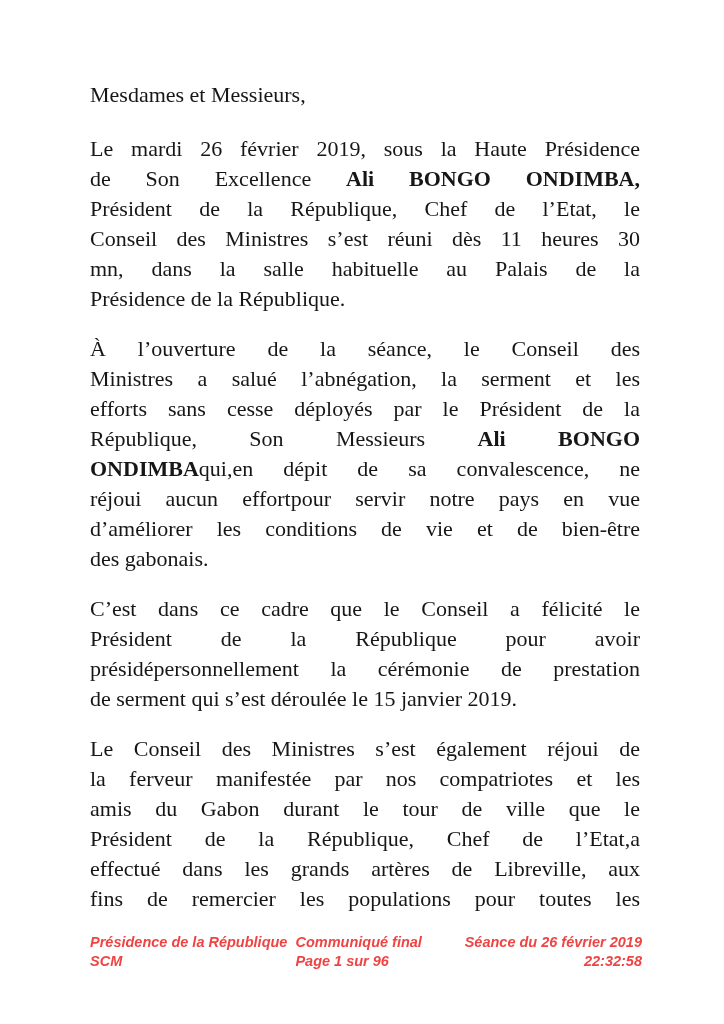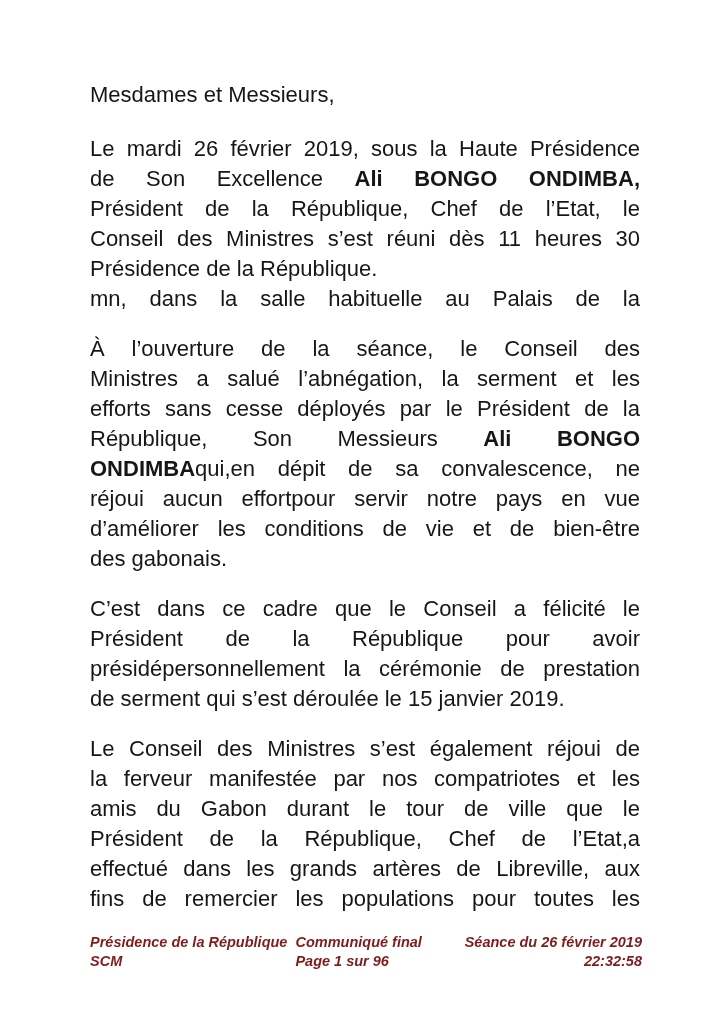--- a/index.html
+++ b/index.html
@@ -14,21 +14,21 @@
     margin: 0 auto;
     background: #ffffff;
     overflow: hidden;
     color: #161616;
   }
   .content {
     position: absolute;
     left: 90px;
     top: 80px;
     width: 550px;
-    font-family: Liberation Sans, sans-serif;
+    font-family: Liberation Serif, serif;
     font-size: 22px;
     line-height: 30px;
   }
   .salutation {
     margin: 0 0 24px 0;
     text-align: left;
   }
   .para {
     margin: 0 0 20px 0;
   }
@@ -48,41 +48,41 @@
     left: 90px;
     right: 82px;
     top: 933px;
     display: flex;
     align-items: flex-start;
     font-family: "Liberation Sans", "DejaVu Sans", sans-serif;
     font-style: italic;
     font-weight: 700;
     font-size: 14.5px;
     line-height: 19px;
-    color: #7f1d1d;
+    color: #ef4444;
   }
   .f-left   { flex: 0 0 auto; min-width: 196px; text-align: left; }
   .f-center { flex: 1 1 auto; padding: 0 8px; }
   .f-right  { flex: 0 0 auto; text-align: right; margin-left: 25px; }
 </style>
 </head>
 <body>
 
 <div class="page">
 
   <div class="content">
     <div class="salutation">Mesdames et Messieurs,</div>
     <div>
         <div class="para">
           <div class="line"><span>Le mardi 26 février 2019, sous la Haute Présidence</span></div>
           <div class="line"><span>de Son Excellence </span><span class="bold">Ali BONGO ONDIMBA,</span></div>
           <div class="line"><span>Président de la République, Chef de l’Etat, le</span></div>
           <div class="line"><span>Conseil des Ministres s’est réuni dès 11 heures 30</span></div>
+          <div class="line"><span>mn, dans la salle habituelle au Palais de la</span></div>
           <div class="line lastline"><span>Présidence de la République.</span></div>
-          <div class="line"><span>mn, dans la salle habituelle au Palais de la</span></div>
         </div>
         <div class="para">
           <div class="line"><span>À l’ouverture de la séance, le Conseil des</span></div>
           <div class="line"><span>Ministres a salué l’abnégation, la serment et les</span></div>
           <div class="line"><span>efforts sans cesse déployés par le Président de la</span></div>
           <div class="line"><span>République, Son Messieurs </span><span class="bold">Ali BONGO</span></div>
           <div class="line"><span class="bold">ONDIMBA</span><span>qui,en dépit de sa convalescence, ne</span></div>
           <div class="line"><span>réjoui aucun effortpour servir notre pays en vue</span></div>
           <div class="line"><span>d’améliorer les conditions de vie et de bien-être</span></div>
           <div class="line lastline"><span>des gabonais.</span></div>

